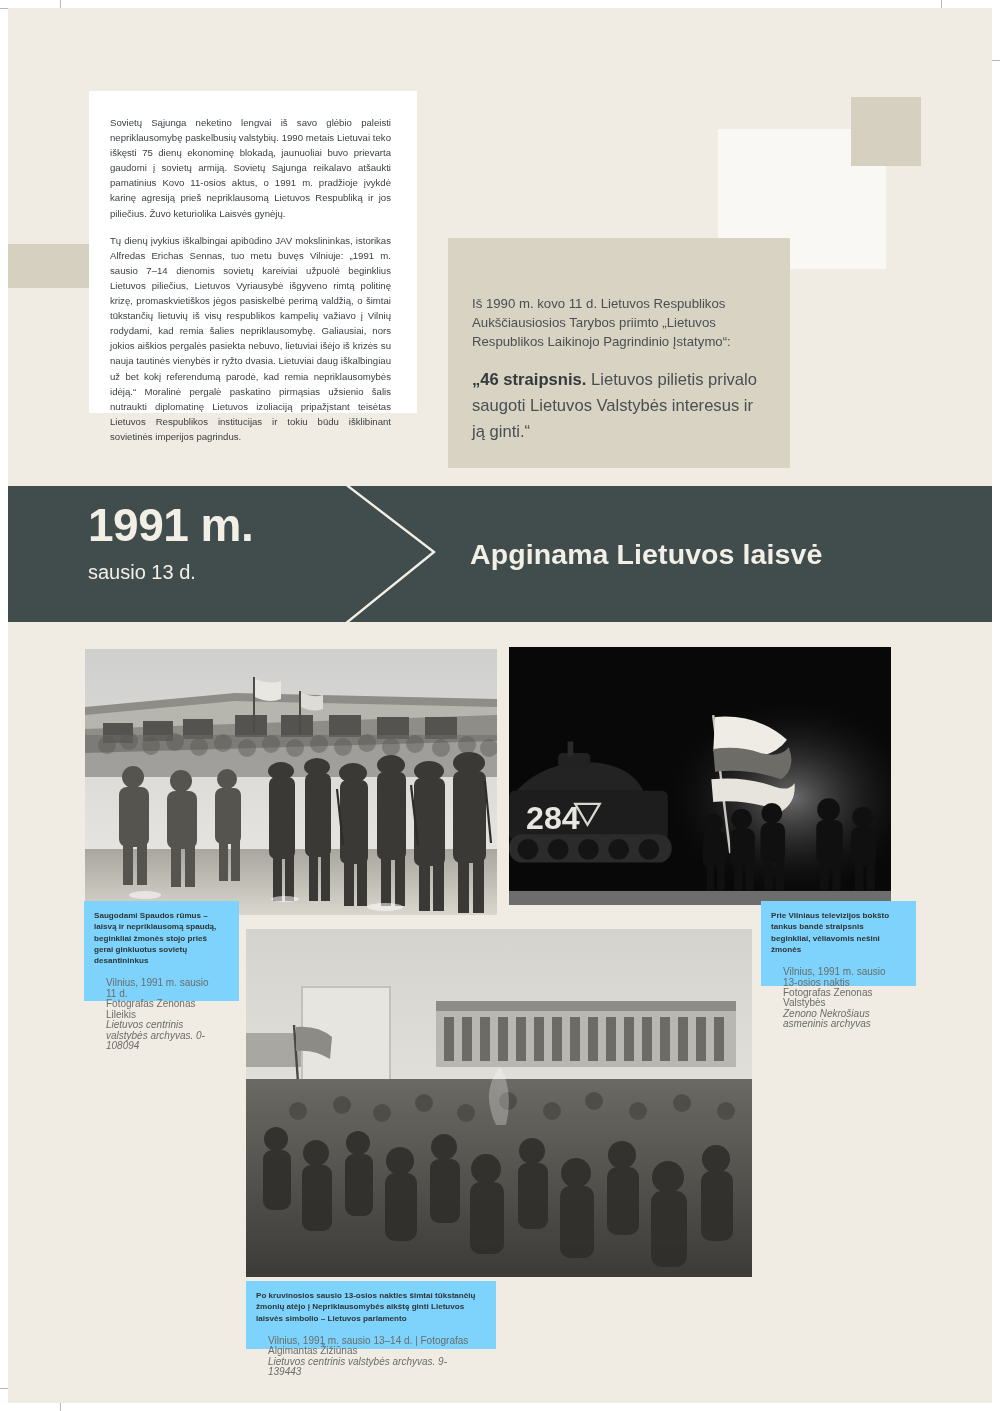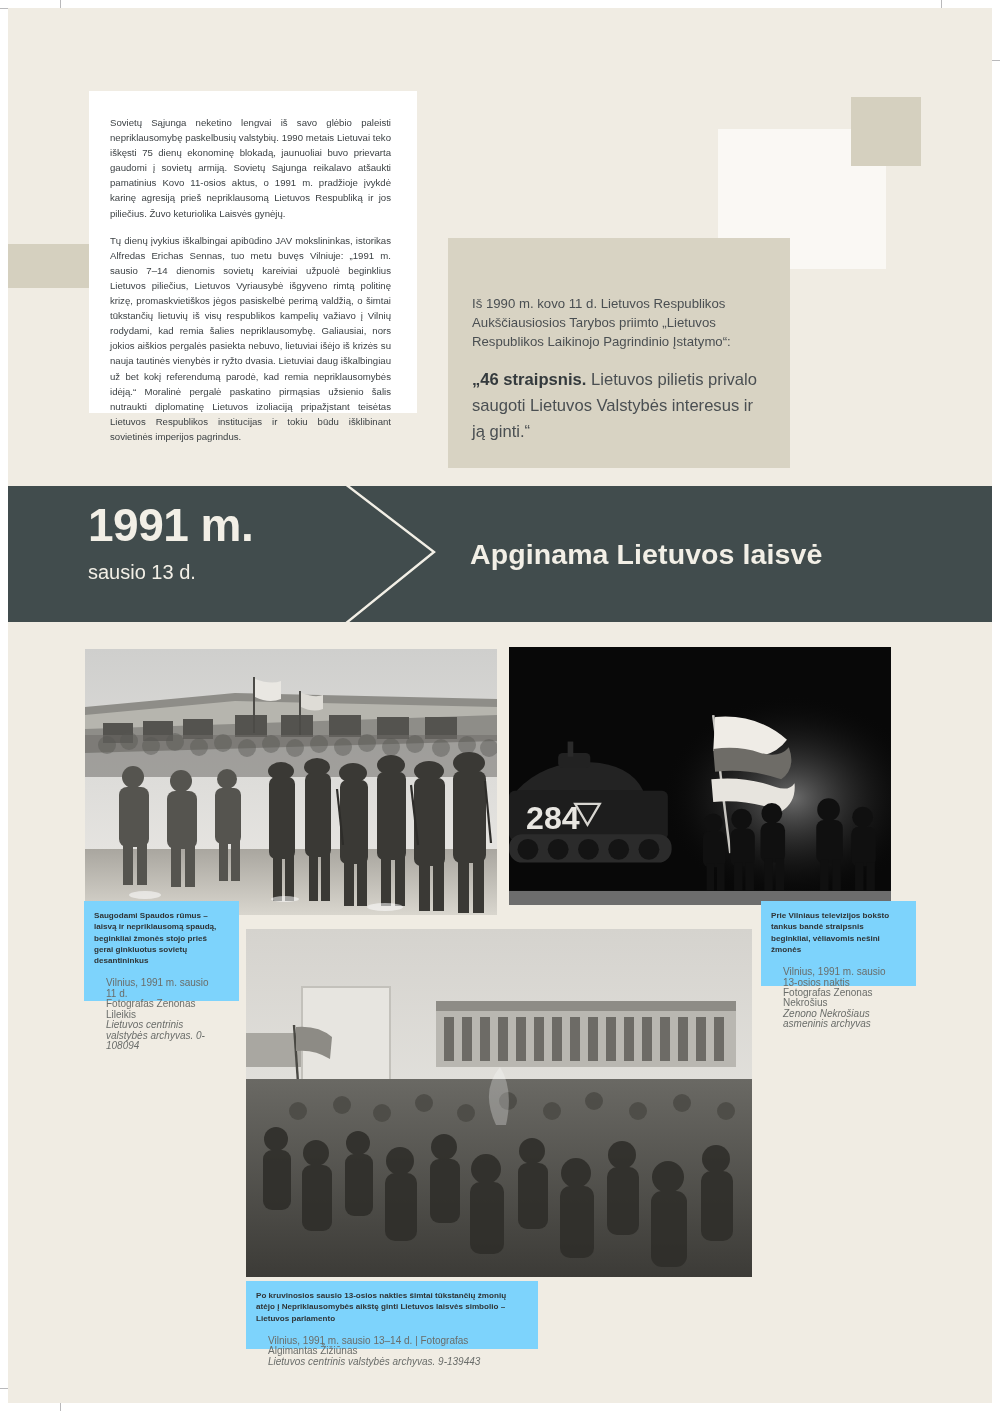--- a/index.html
+++ b/index.html
@@ -173,21 +173,21 @@
 
   
   .caption {
     position: absolute;
     background: #7dd3fc;
     box-sizing: border-box;
     padding: 9px 11px 11px 10px;
   }
   .cap-1 { left: 84px; top: 901px; width: 155px; height: 100px; }
   .cap-2 { left: 761px; top: 901px; width: 155px; height: 85px; }
-  .cap-3 { left: 246px; top: 1281px; width: 292px; height: 68px; }
+  .cap-3 { left: 246px; top: 1281px; width: 250px; height: 68px; }
 
   .cap-title {
     margin: 0 0 5px 0;
     font-size: 8.1px;
     font-weight: 700;
     line-height: 11.3px;
     color: #2f3436;
   }
   .cap-meta {
     margin: 12px;
@@ -561,21 +561,21 @@
       <span>Vilnius, 1991 m. sausio 11 d.</span><br>
       <span>Fotografas Zenonas Lileikis</span><br>
       <span class="ital">Lietuvos centrinis valstybės archyvas. 0-108094</span>
     </p>
   </div>
 
   <div class="caption cap-2">
     <p class="cap-title">Prie Vilniaus televizijos bokšto tankus bandė straipsnis beginkliai, vėliavomis nešini žmonės</p>
     <p class="cap-meta">
       <span>Vilnius, 1991 m. sausio 13-osios naktis</span><br>
-      <span>Fotografas Zenonas Nekrošius</span><br>
+      <span>Fotografas Zenonas Valstybės</span><br>
       <span class="ital">Zenono Nekrošiaus asmeninis archyvas</span>
     </p>
   </div>
 
   <div class="caption cap-3">
     <p class="cap-title">Po kruvinosios sausio 13-osios nakties šimtai tūkstančių žmonių atėjo į Nepriklausomybės aikštę ginti Lietuvos laisvės simbolio – Lietuvos parlamento</p>
     <p class="cap-meta">
       <span>Vilnius, 1991 m. sausio 13–14 d. | Fotografas Algimantas Žižiūnas</span><br>
       <span class="ital">Lietuvos centrinis valstybės archyvas. 9-139443</span>
     </p>

